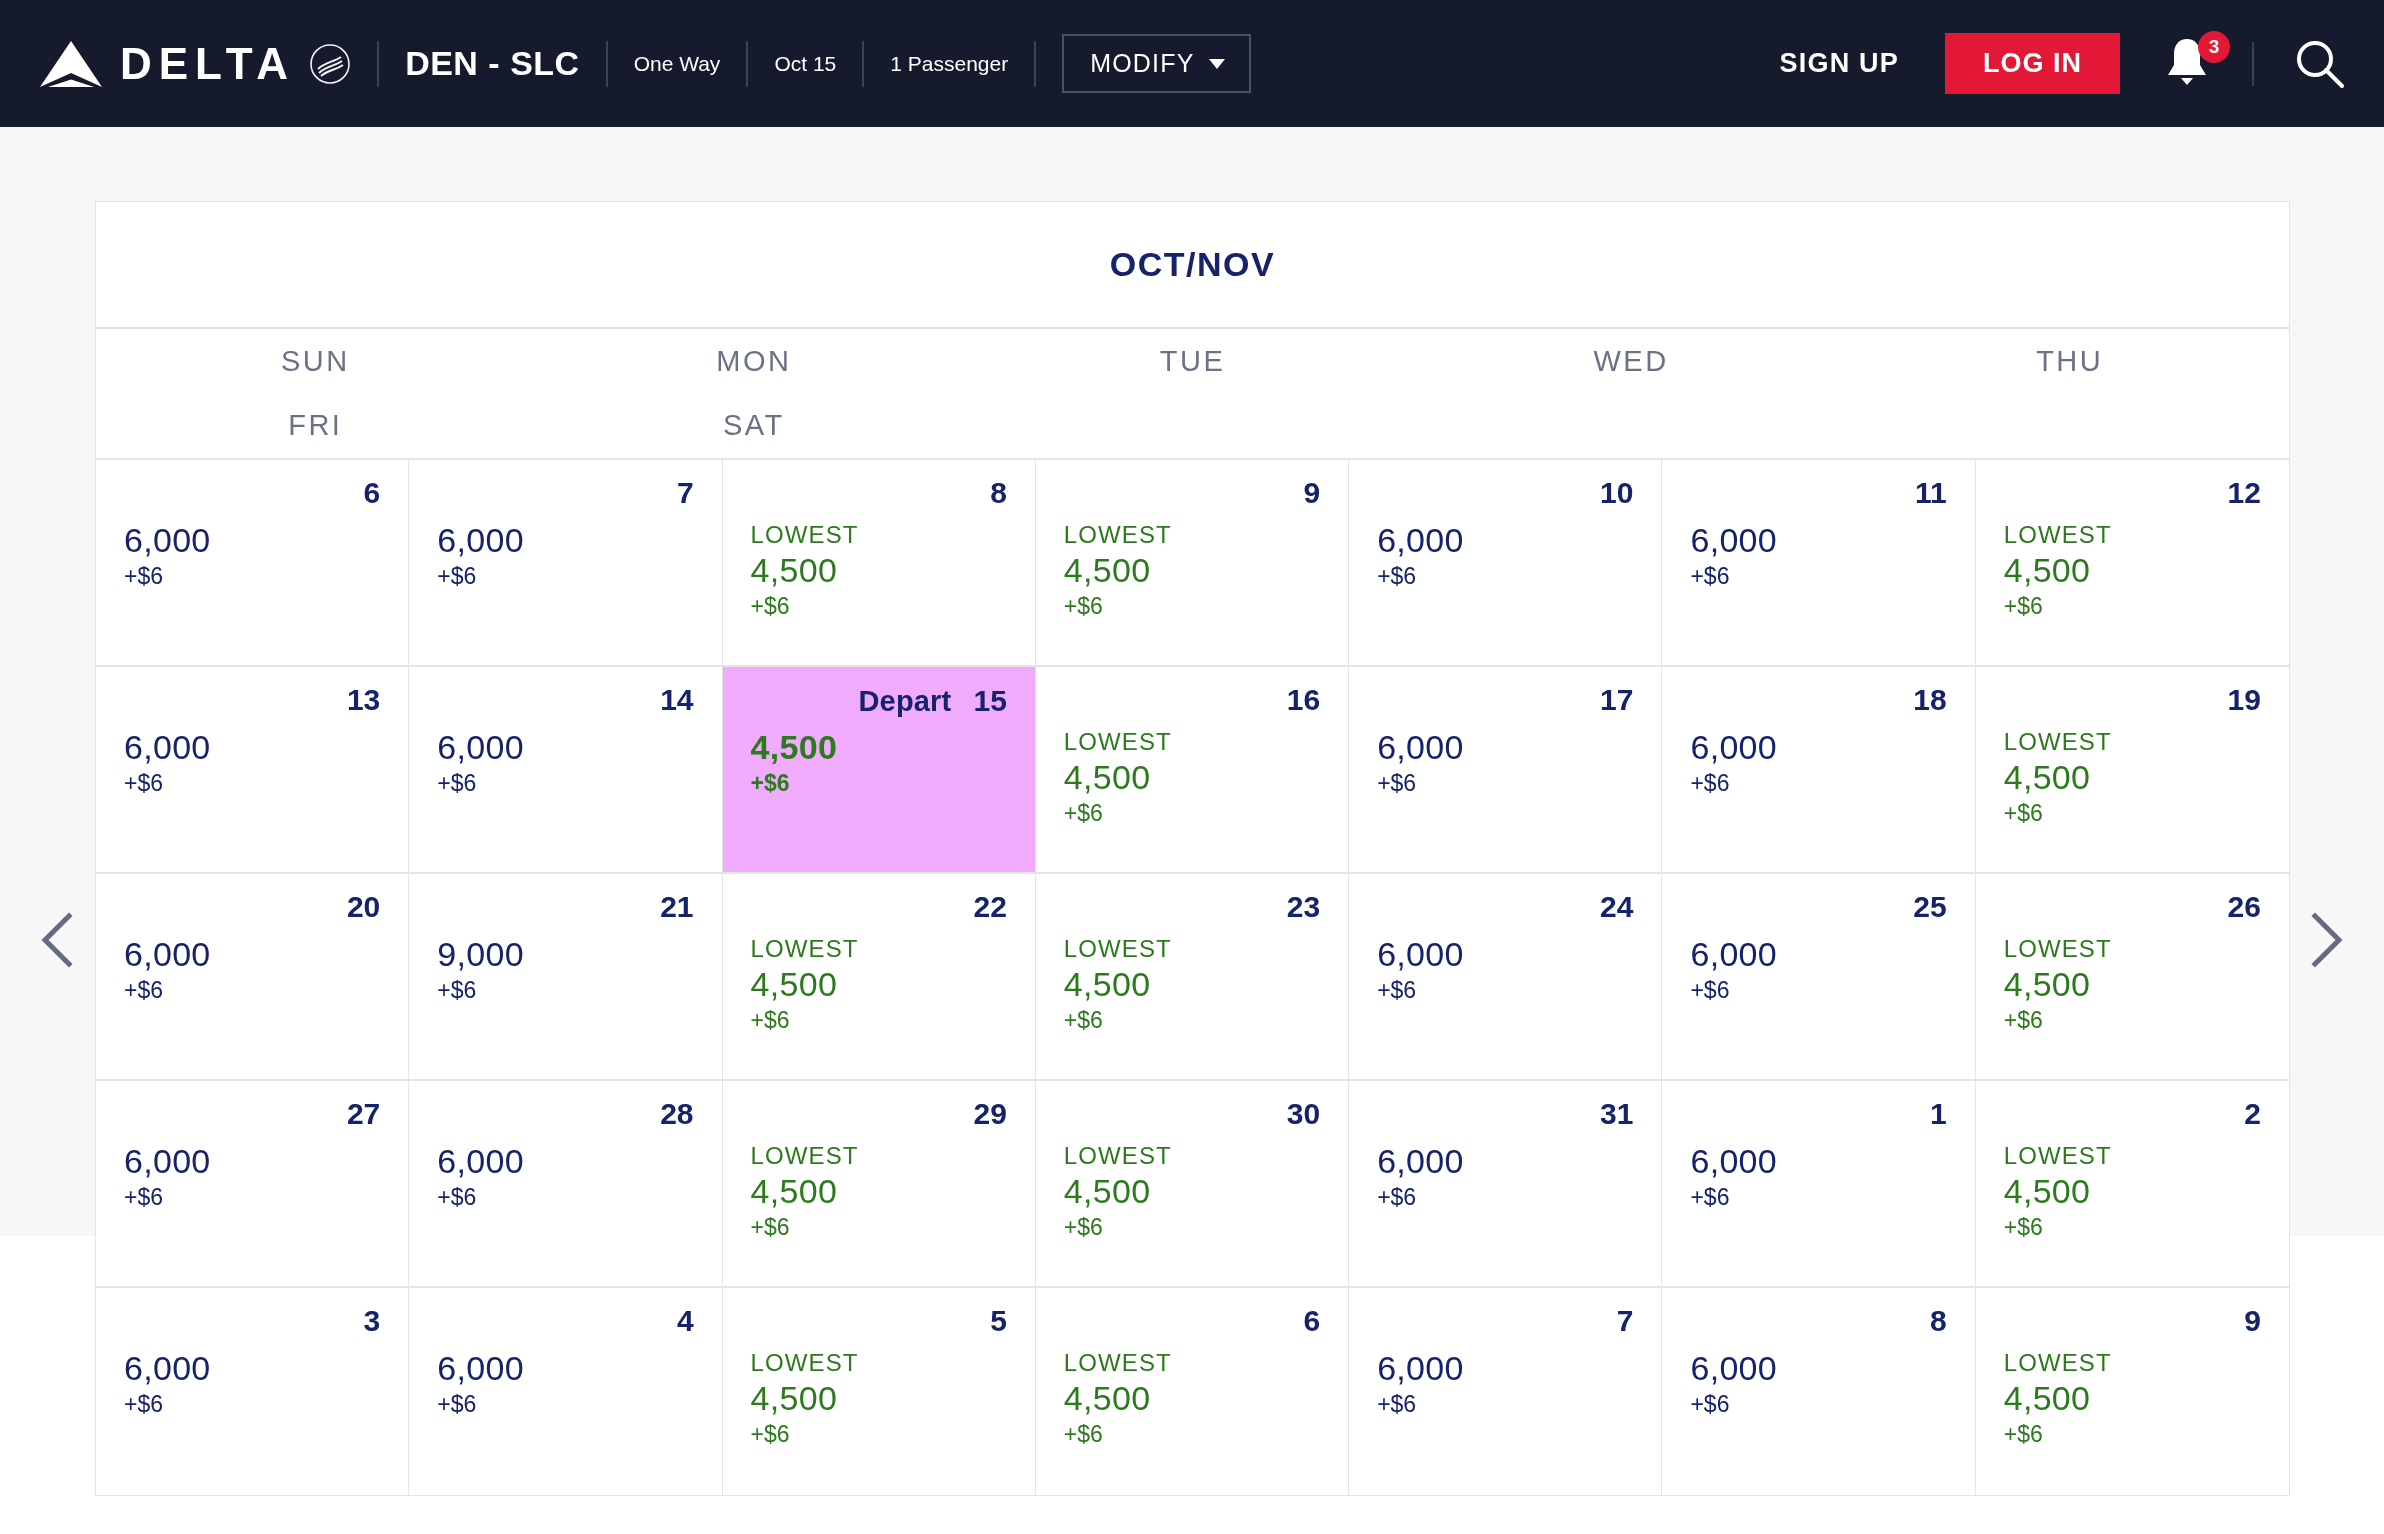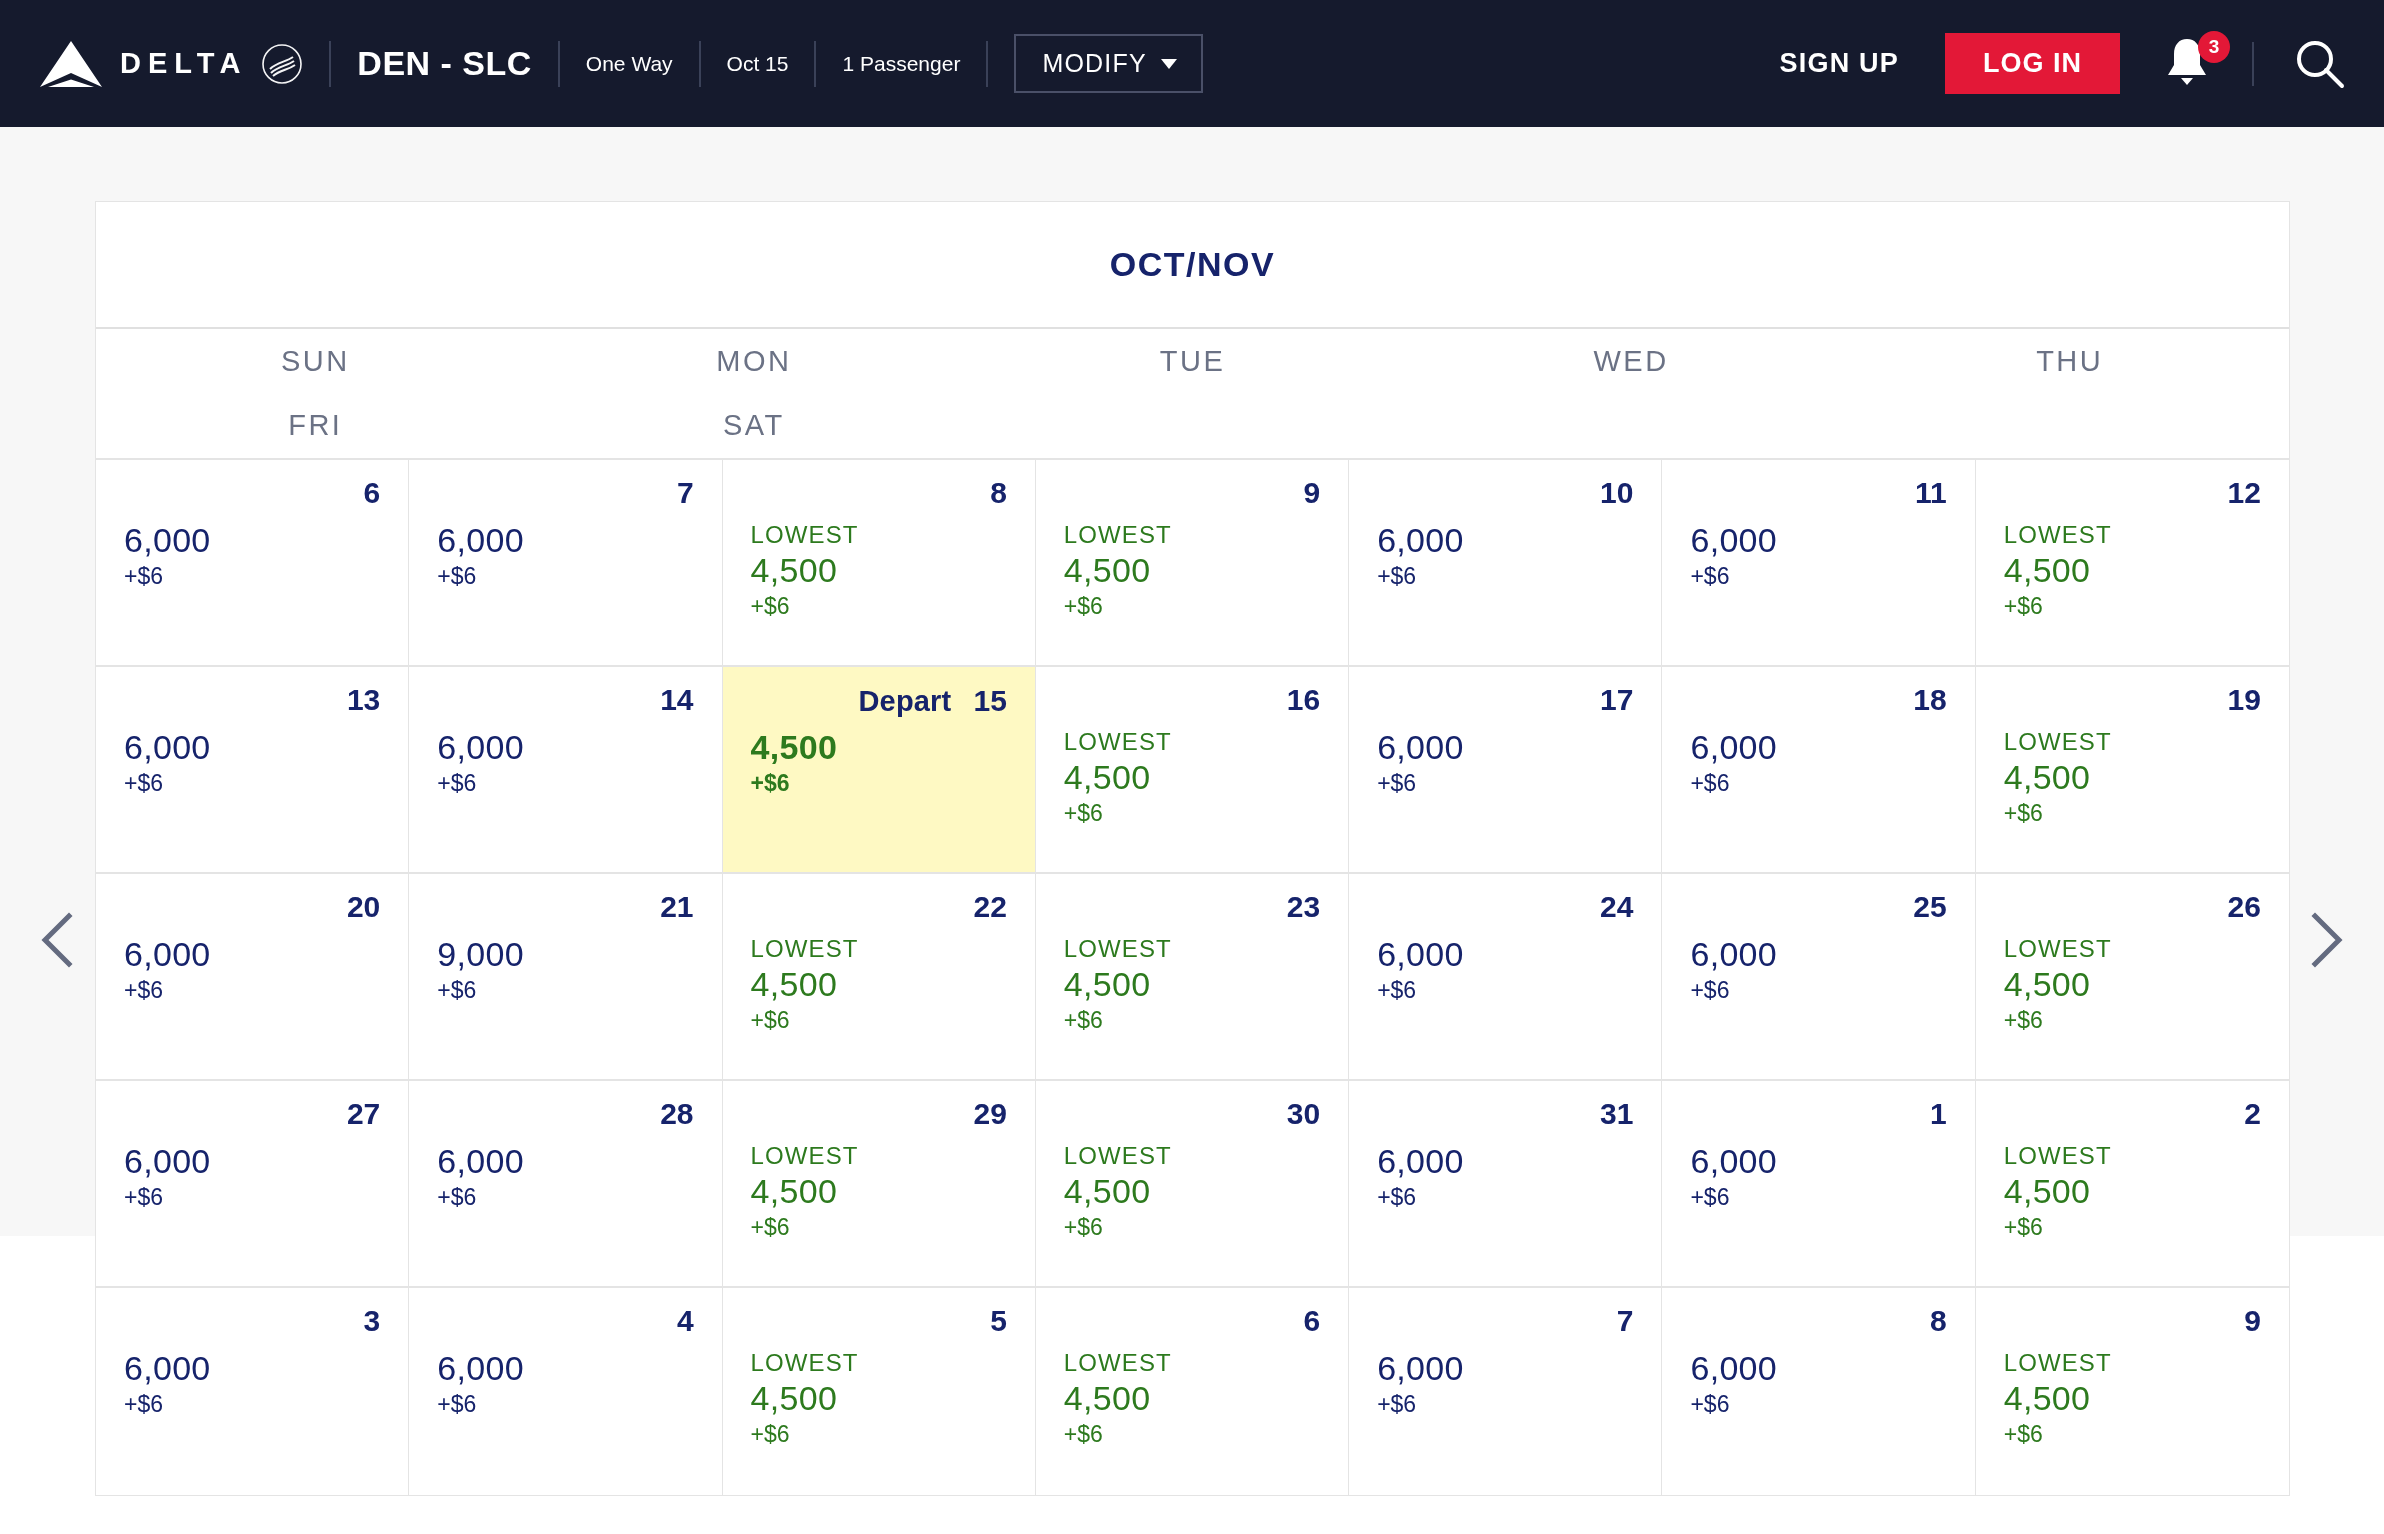--- a/index.html
+++ b/index.html
@@ -26,21 +26,21 @@
   }
   .brand {
     display: flex;
     align-items: center;
     gap: 14px;
     flex: 0 0 auto;
   }
   .delta-mark { display: block; }
   .delta-word {
     color: #ffffff;
-    font-size: 29px;
+    font-size: 44px;
     font-weight: 700;
     letter-spacing: 7px;
     line-height: 1;
     padding-left: 4px;
   }
   .skyteam { display: block; opacity: .95; }
 
   .vdiv {
     width: 2px;
     height: 46px;
@@ -194,21 +194,21 @@
     border-bottom: 2px solid #e4e4e4;
     box-sizing: border-box;
     padding: 18px 28px 0 28px;
     position: relative;
     cursor: pointer;
     background: #ffffff;
   }
   .cell:nth-child(7n) { border-right: none; }
   .grid > .cell:nth-last-child(-n+7) { border-bottom: none; }
 
-  .cell.selected { background: #fef9c3; }
+  .cell.selected { background: #f0abfc; }
 
   .cell-top {
     display: flex;
     align-items: baseline;
     justify-content: flex-end;
     gap: 22px;
     height: 40px;
   }
   .depart-label {
     color: #16236b;

